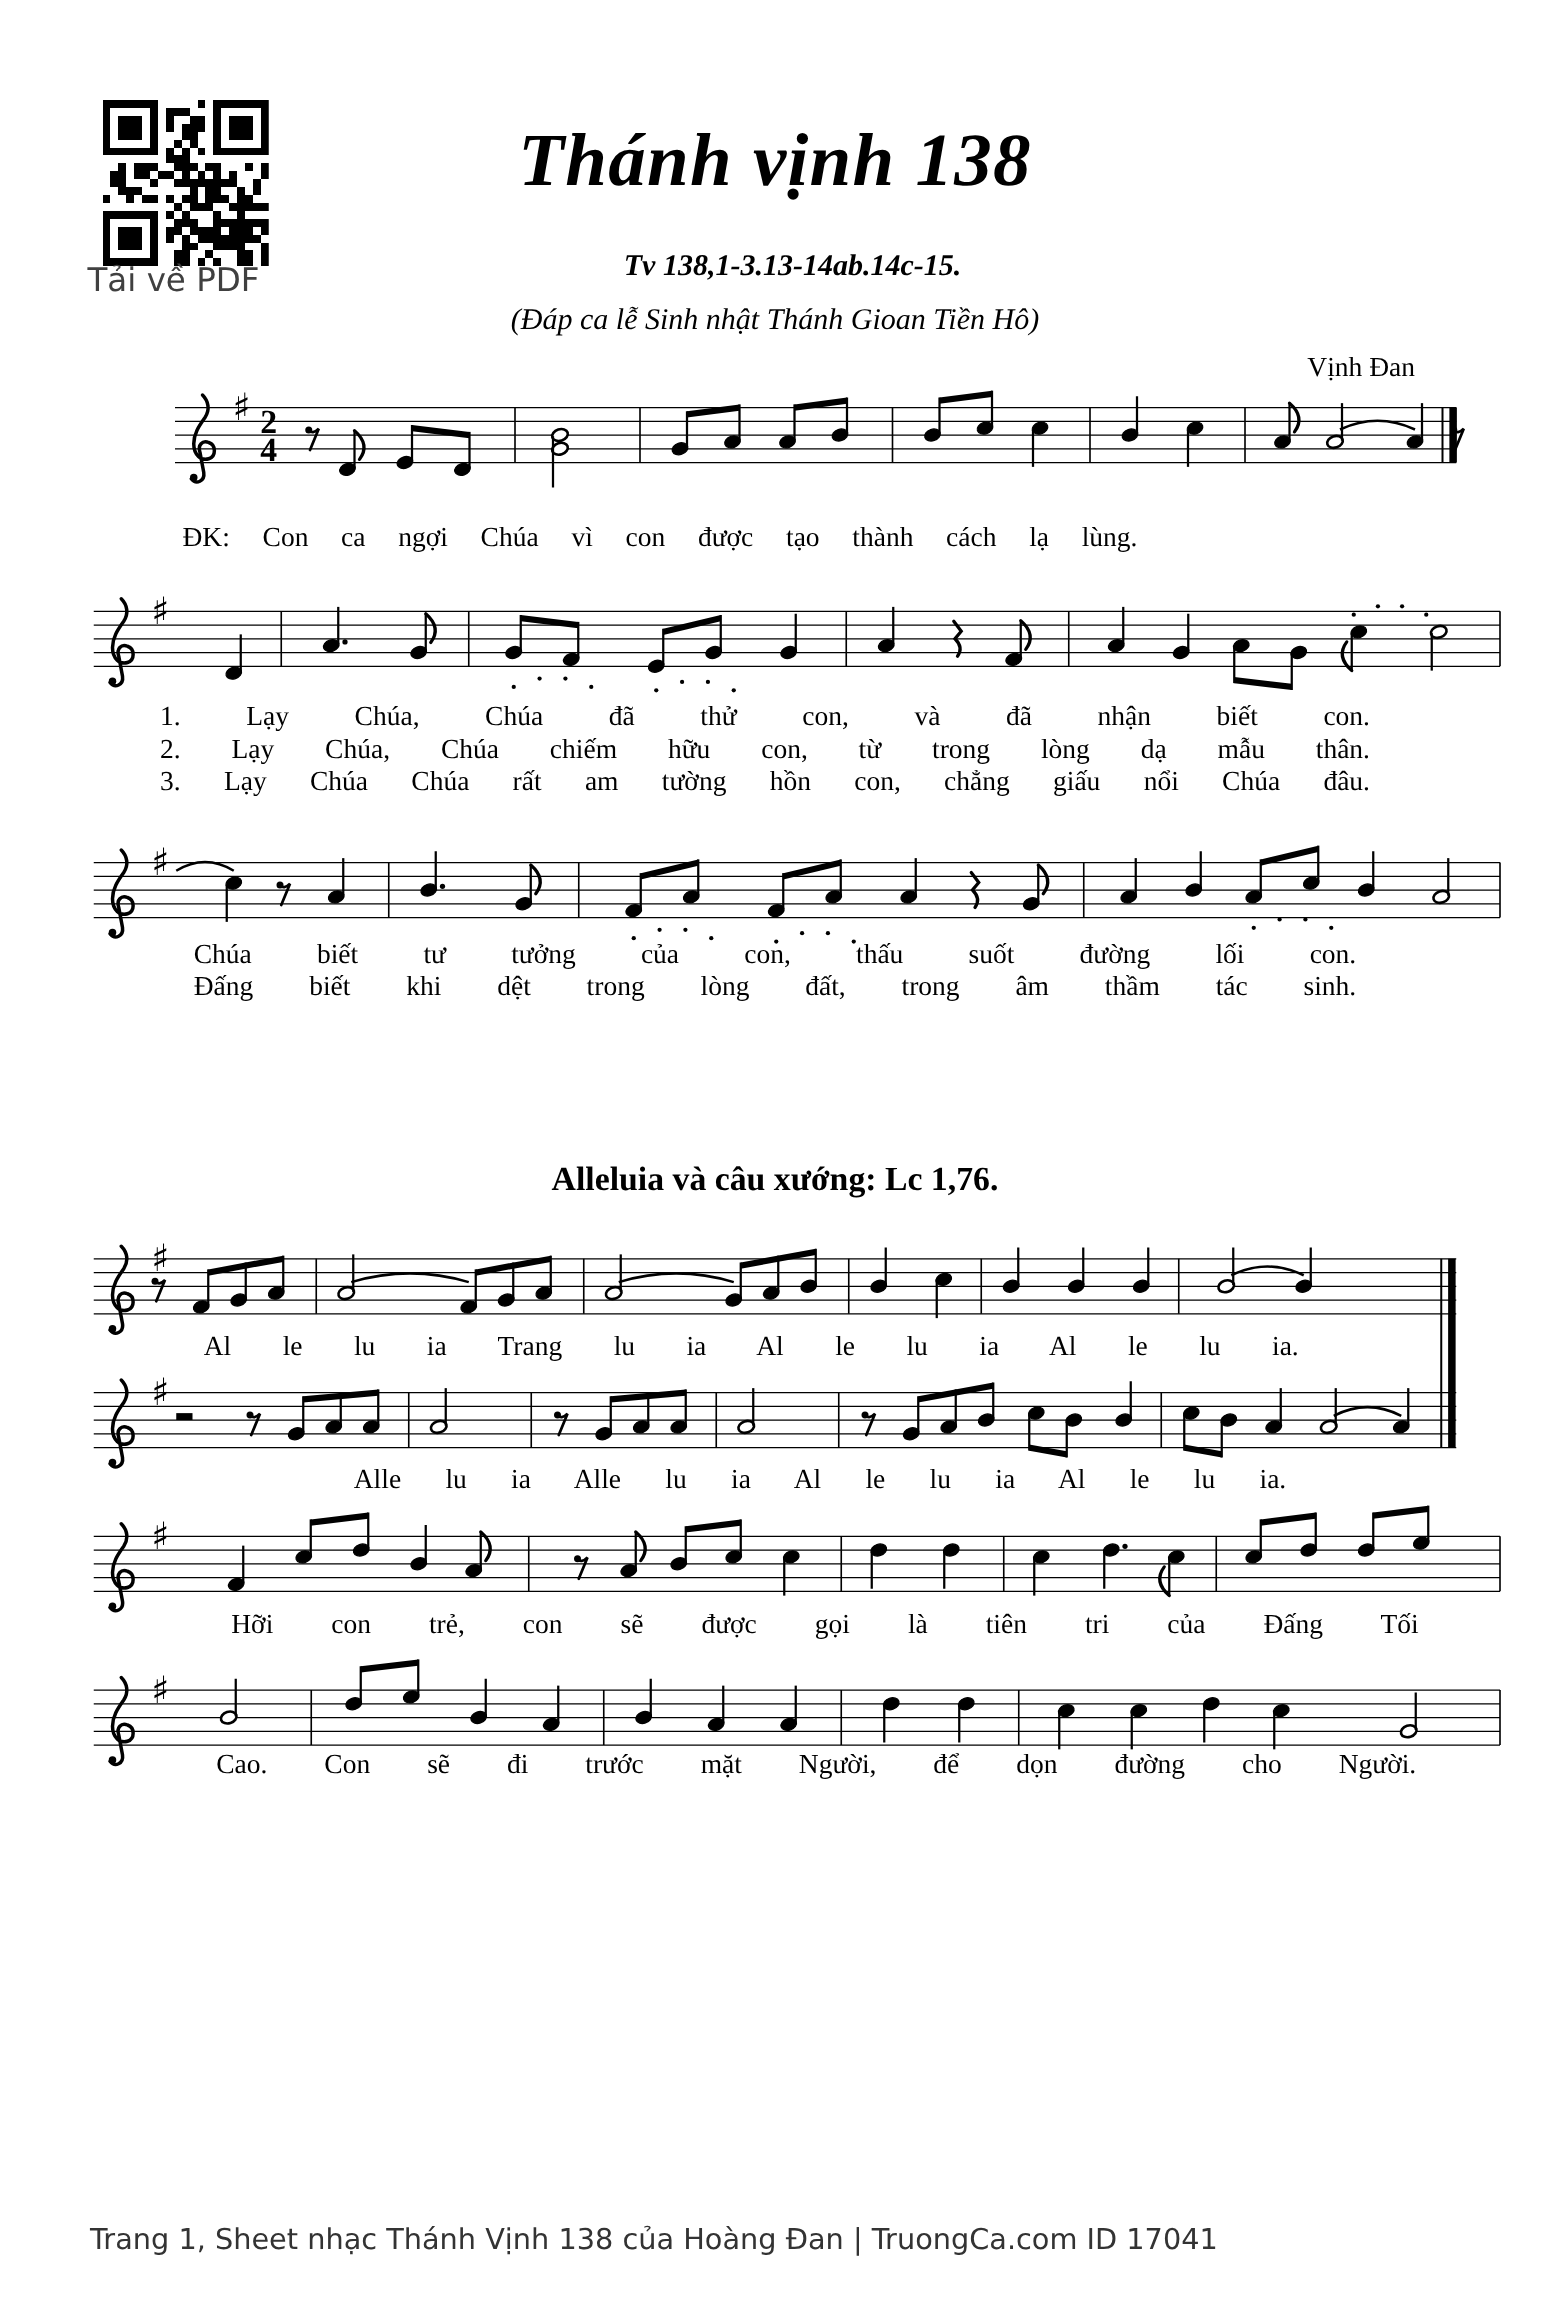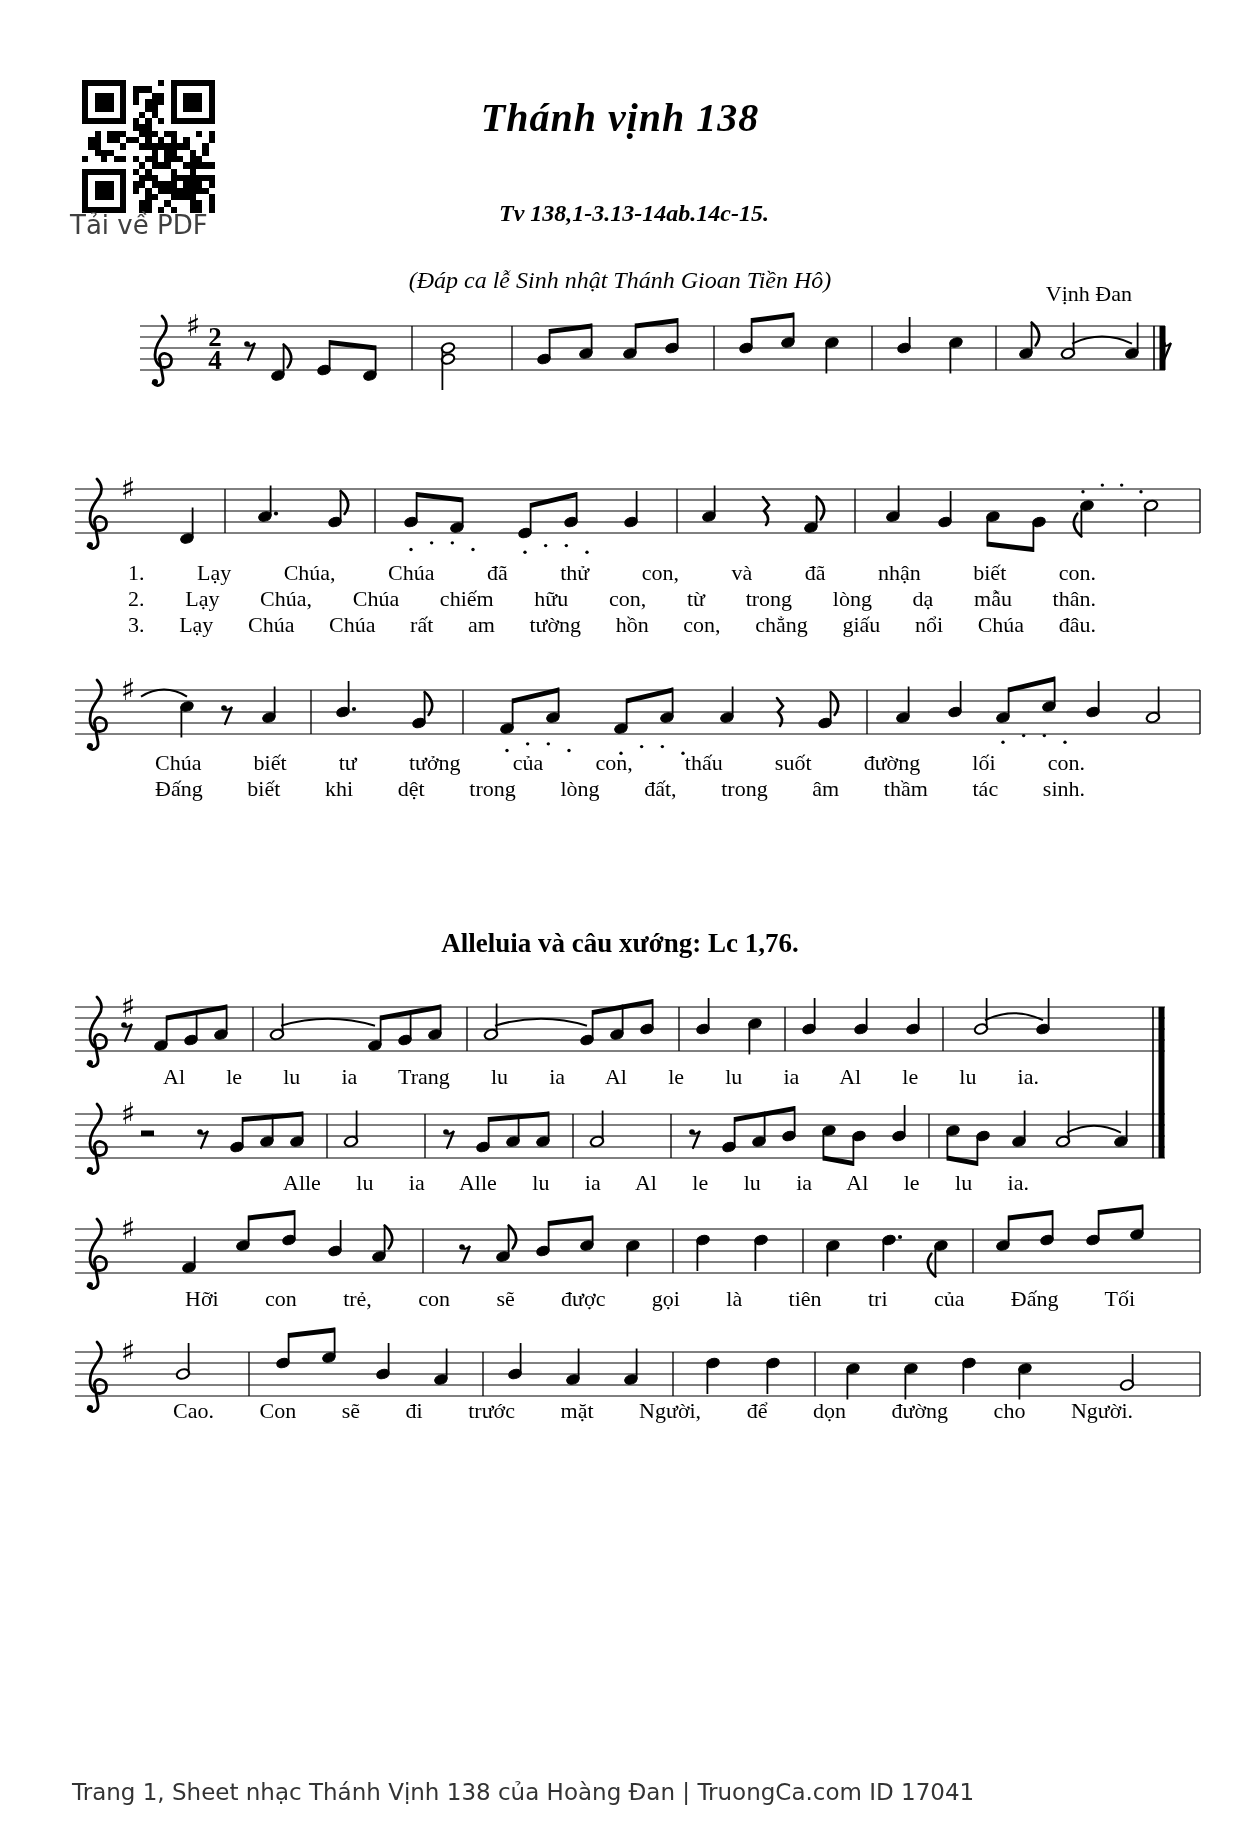--- a/index.html
+++ b/index.html
@@ -7,23 +7,23 @@
     position:relative;
     width:1240px;height:1841px;
     background:#ffffff;
     margin:0 auto;
     overflow:hidden;
     font-family:"Liberation Serif","DejaVu Serif",serif;
     color:#000;
   }
   .abs{position:absolute;}
   .center{left:0;right:0;text-align:center;}
-  .title{top:94px;font-size:40px;font-weight:bold;font-style:italic;letter-spacing:1px;}
+  .title{top:94px;font-size:60px;font-weight:bold;font-style:italic;letter-spacing:1px;}
   .subtitle{top:200px;font-size:24px;font-weight:bold;font-style:italic;margin-left:28px;}
-  .occasion{top:243px;font-size:24px;font-style:italic;margin-top:24px;}
+  .occasion{top:243px;font-size:24px;font-style:italic;}
   .composer{top:281px;right:108px;font-size:22px;}
   .heading{top:928px;font-size:27px;font-weight:bold;}
   .lyric{
     font-size:22px;line-height:26px;
     text-align:justify;
     -moz-text-align-last:justify;
     text-align-last:justify;
     white-space:normal;
   }
   .qr-label{top:210px;left:70px;font-family:"DejaVu Sans","Liberation Sans",sans-serif;font-size:26px;color:#404040;}
@@ -710,20 +710,21 @@
         <ellipse cx="969" cy="1363" rx="6.4" ry="4.6" transform="rotate(-18 969 1363)" fill="#000" stroke="#000" stroke-width="1"></ellipse>
         <line x1="963.4" y1="1364" x2="963.4" y2="1394" stroke="#000" stroke-width="1.8"></line>
         <ellipse cx="1025" cy="1368.5" rx="6.4" ry="4.6" transform="rotate(-18 1025 1368.5)" fill="#000" stroke="#000" stroke-width="1"></ellipse>
         <line x1="1019.4" y1="1369.5" x2="1019.4" y2="1399.5" stroke="#000" stroke-width="1.8"></line>
         <ellipse cx="1127" cy="1385" rx="6.4" ry="4.6" transform="rotate(-18 1127 1385)" fill="#fff" stroke="#000" stroke-width="2.1"></ellipse>
         <line x1="1132.6" y1="1384" x2="1132.6" y2="1354" stroke="#000" stroke-width="1.8"></line>
         <line x1="1200" y1="1352" x2="1200" y2="1396" stroke="#000" stroke-width="1.3"></line>
       </g>
     </svg>
 
+  <div class="abs lyric" style="left:146px;top:417px;width:764px;">ĐK: Con ca ngợi Chúa vì con được tạo thành cách lạ lùng.</div>
 
   <div class="abs" style="left:128px;top:560px;width:968px;">
     <div class="lyric">1. Lạy Chúa, Chúa đã thử con, và đã nhận biết con.</div>
     <div class="lyric">2. Lạy Chúa, Chúa chiếm hữu con, từ trong lòng dạ mẫu thân.</div>
     <div class="lyric">3. Lạy Chúa Chúa rất am tường hồn con, chẳng giấu nổi Chúa đâu.</div>
   </div>
 
   <div class="abs" style="left:155px;top:750px;width:930px;">
     <div class="lyric">Chúa biết tư tưởng của con, thấu suốt đường lối con.</div>
     <div class="lyric">Đấng biết khi dệt trong lòng đất, trong âm thầm tác sinh.</div>

